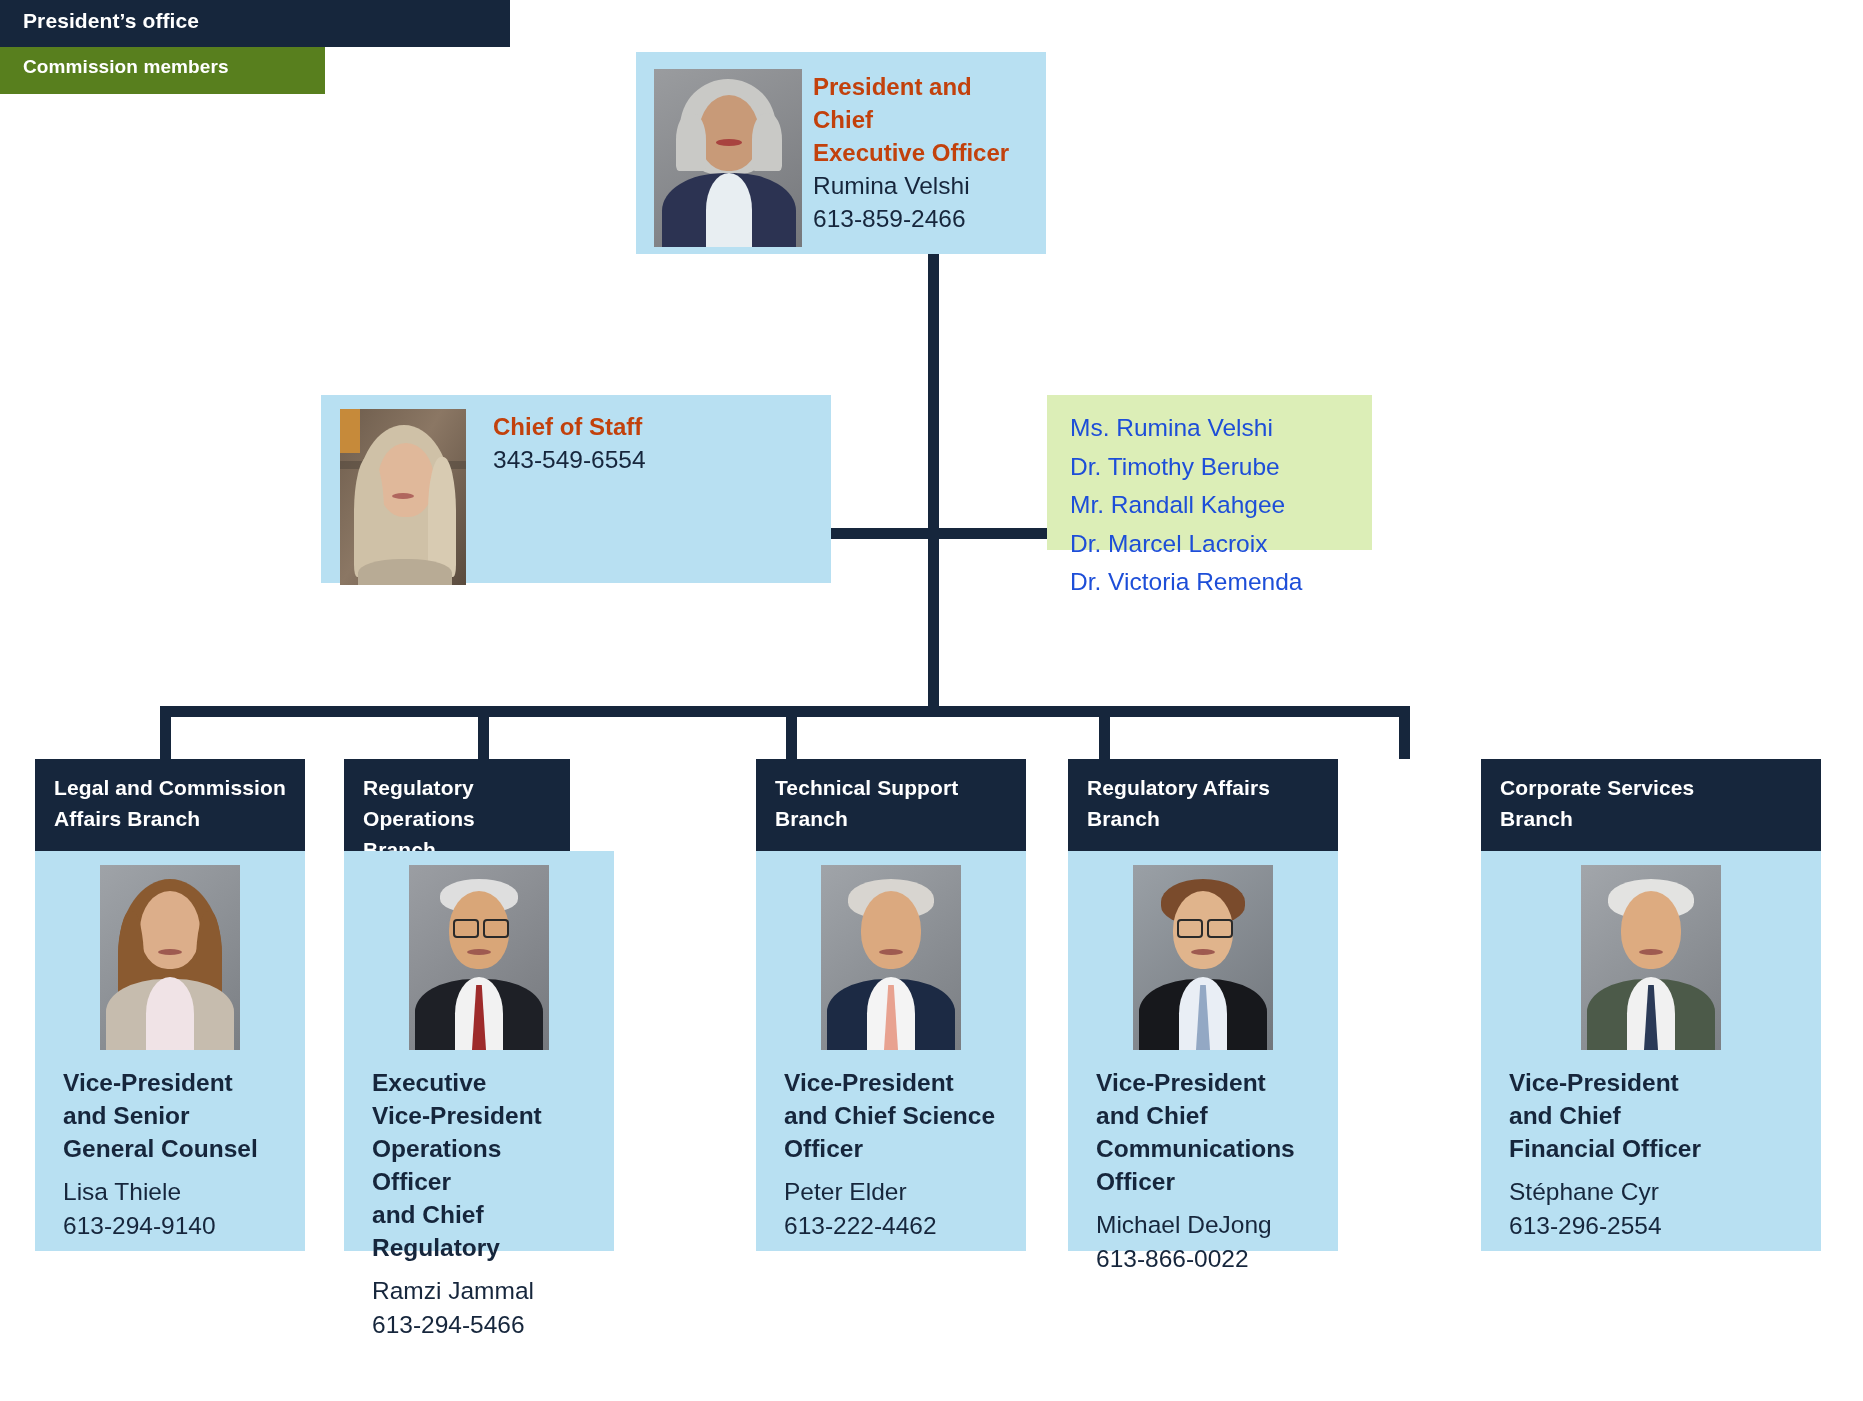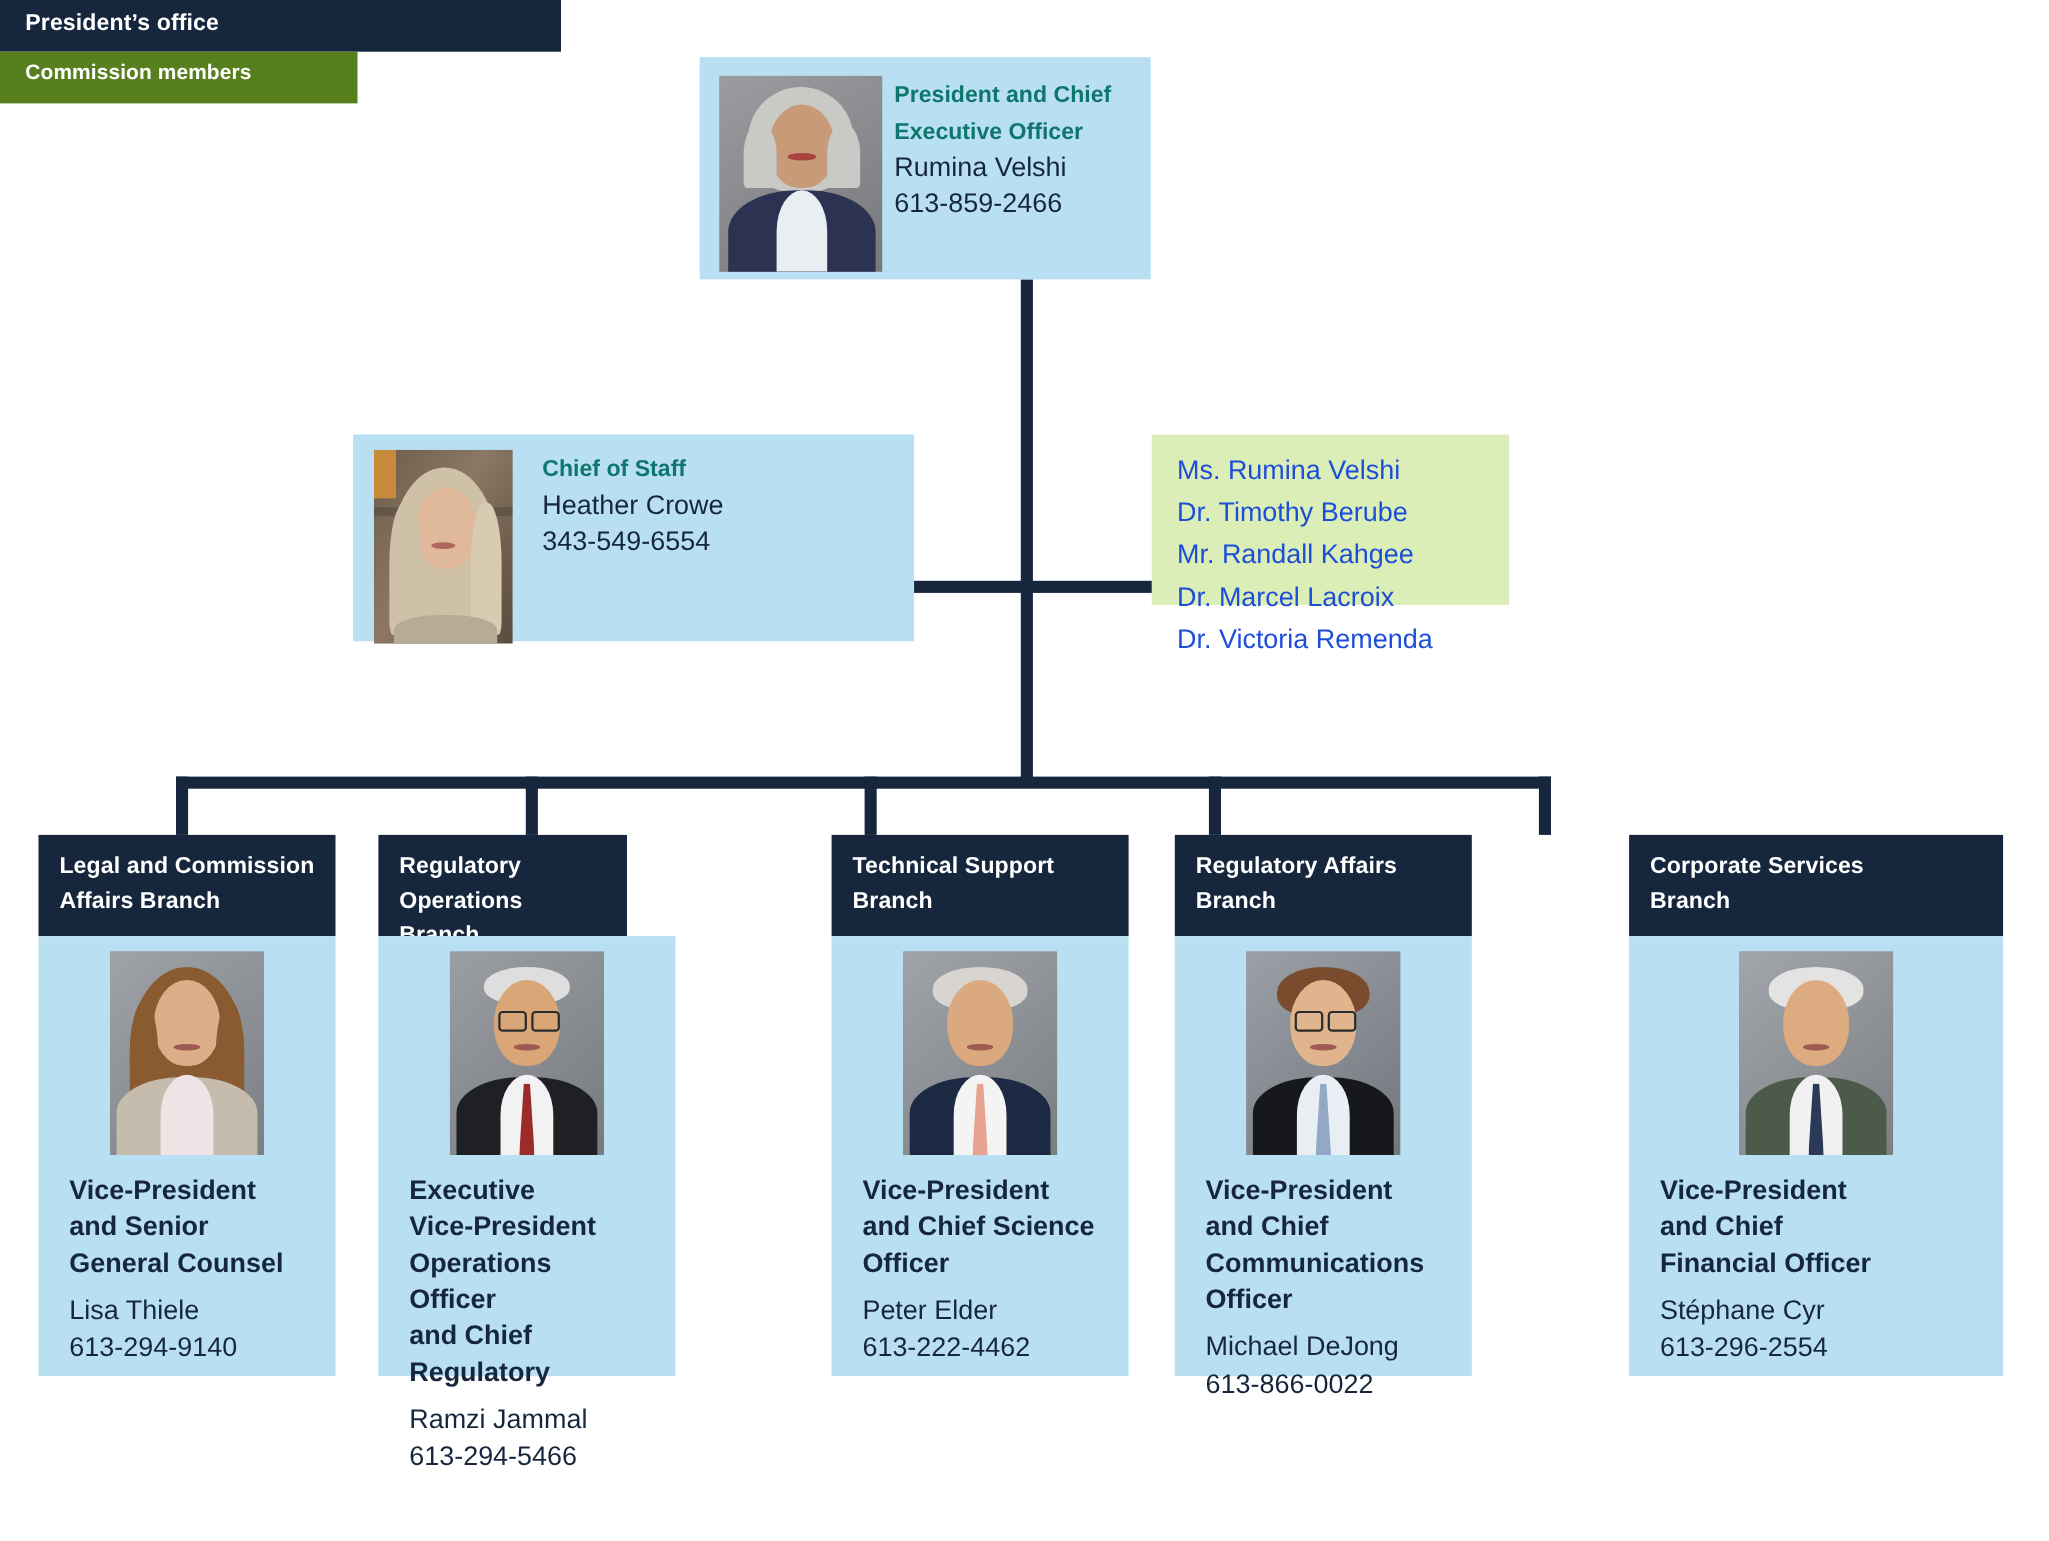--- a/index.html
+++ b/index.html
@@ -88,23 +88,23 @@
   #ceo-photo { left: 18px; top: 17px; width: 148px; height: 178px; }
   #ceo-text {
     position: absolute;
     left: 177px;
     top: 18px;
     width: 225px;
     color: #16263c;
   }
   .role {
     font-weight: bold;
-    font-size: 21px;
+    font-size: 24px;
     line-height: 33px;
-    color: #0f766e;
+    color: #c2410c;
   }
   .pname, .ptel {
     font-weight: normal;
     font-size: 24.5px;
     line-height: 33px;
     color: #16263c;
   }
 
   
   #po-hdr { left: 321px; top: 348px; width: 510px; height: 47px; }
@@ -206,21 +206,20 @@
       <div style="position:absolute; left:0; top:52px; width:126px; height:8px; background:#4e4339; opacity:.5;"></div>
       <div class="hair" style="left:16px; top:16px; width:96px; height:150px; background:#cfc1a7;"></div>
       <div class="head" style="left:38px; top:34px; width:56px; height:74px; background:#e0b89a;"></div>
       <div class="hair-b" style="left:14px; top:48px; width:30px; height:120px; background:#cfc1a7;"></div>
       <div class="hair-b" style="left:88px; top:48px; width:28px; height:120px; background:#d8cbb2;"></div>
       <div style="position:absolute; left:52px; top:84px; width:22px; height:6px; border-radius:50%; background:#b0665e;"></div>
       <div class="body" style="left:18px; top:150px; width:94px; height:30px; background:#b8ab95;"></div>
     </div>
     <div id="po-text">
       <div class="role">Chief of Staff</div>
-      <div class="pname">Heather Crowe</div>
       <div class="ptel">343-549-6554</div>
     </div>
   </div>
 
   <div class="hdr-green" id="cm-hdr">
     <span>Commission members</span>
   </div>
   <div class="box" id="cm-box">
     <ul id="cm-list">
         <li>Ms. Rumina Velshi</li>

